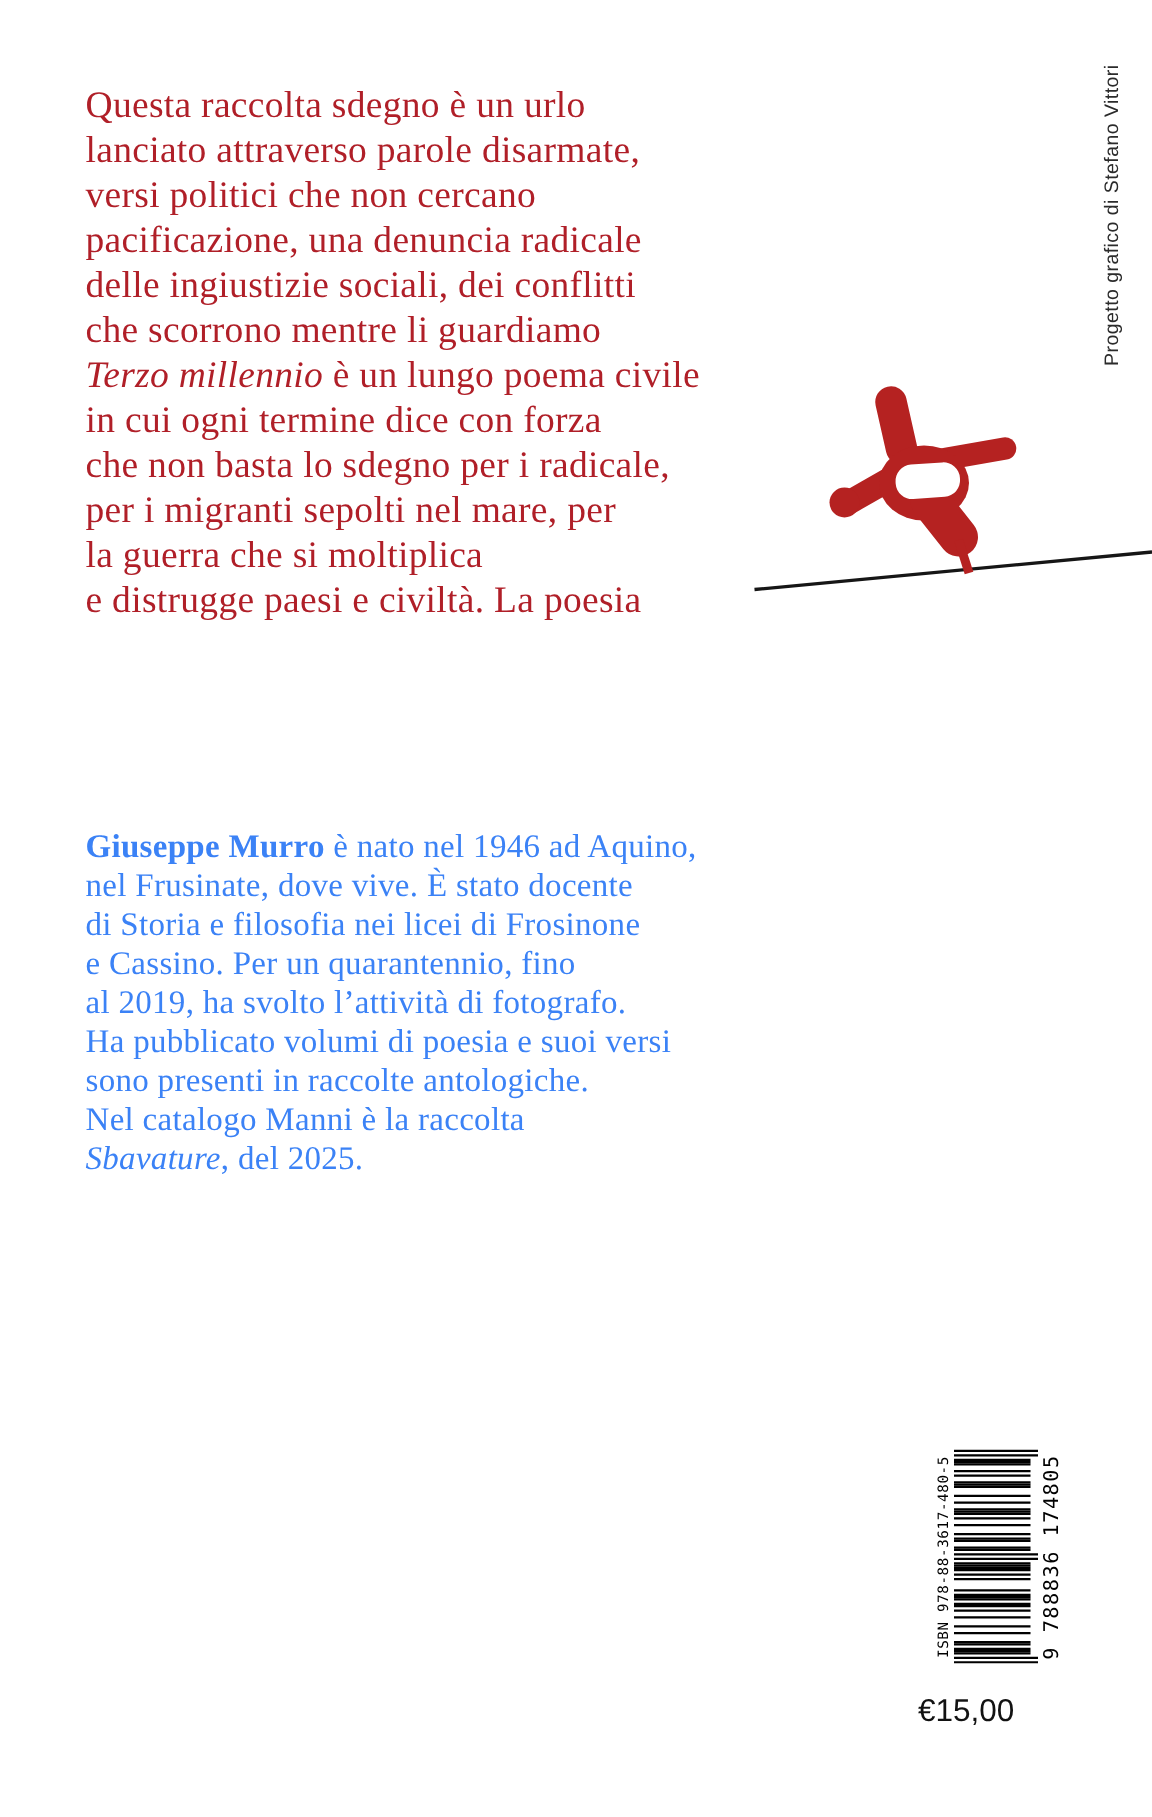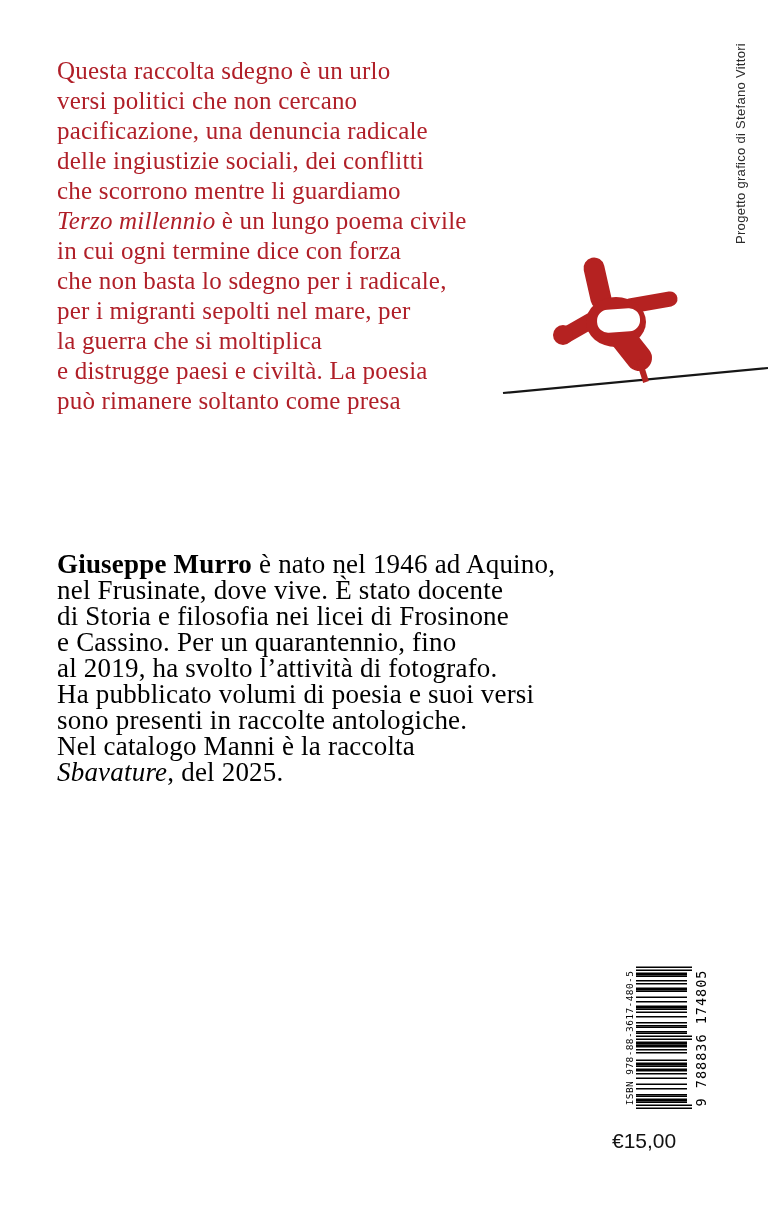--- a/index.html
+++ b/index.html
@@ -14,21 +14,21 @@
     left:57px; top:56px; width:460px;
     font-size:25px; line-height:30px; color:#b01f28;
     letter-spacing:0.2px;
   }
   .blurb .line, .bio .line{white-space:nowrap;}
   .it{font-style:italic;}
   .bd{font-weight:bold;}
   
   .bio{
     left:57px; top:551px; width:460px;
-    font-size:27px; line-height:26px; color:#000000;
+    font-size:22px; line-height:26px; color:#3b82f6;
     letter-spacing:0.2px;
   }
   
   .credit{
     left:733px; top:244px;
     transform:rotate(-90deg); transform-origin:0 0;
     font-family:"Liberation Sans", sans-serif;
     font-size:13px; color:#2b2b2b; letter-spacing:0.3px;
     white-space:nowrap;
   }
@@ -60,31 +60,31 @@
     font-size:21px; color:#121212;
   }
 </style>
 </head>
 <body>
 
 <div id="page">
 
   <div class="abs blurb">
     <div class="line">Questa raccolta sdegno è un urlo</div>
+    <div class="line">lanciato attraverso parole disarmate,</div>
     <div class="line">versi politici che non cercano</div>
     <div class="line">pacificazione, una denuncia radicale</div>
     <div class="line">delle ingiustizie sociali, dei conflitti</div>
     <div class="line">che scorrono mentre li guardiamo</div>
     <div class="line"><span class="it">Terzo millennio</span><span> è un lungo poema civile</span></div>
     <div class="line">in cui ogni termine dice con forza</div>
     <div class="line">che non basta lo sdegno per i radicale,</div>
     <div class="line">per i migranti sepolti nel mare, per</div>
     <div class="line">la guerra che si moltiplica</div>
     <div class="line">e distrugge paesi e civiltà. La poesia</div>
-    <div class="line">può rimanere soltanto come presa</div>
   </div>
 
   <div class="abs bio">
     <div class="line"><span class="bd">Giuseppe Murro</span><span> è nato nel 1946 ad Aquino,</span></div>
     <div class="line">nel Frusinate, dove vive. È stato docente</div>
     <div class="line">di Storia e filosofia nei licei di Frosinone</div>
     <div class="line">e Cassino. Per un quarantennio, fino</div>
     <div class="line">al 2019, ha svolto l’attività di fotografo.</div>
     <div class="line">Ha pubblicato volumi di poesia e suoi versi</div>
     <div class="line">sono presenti in raccolte antologiche.</div>

